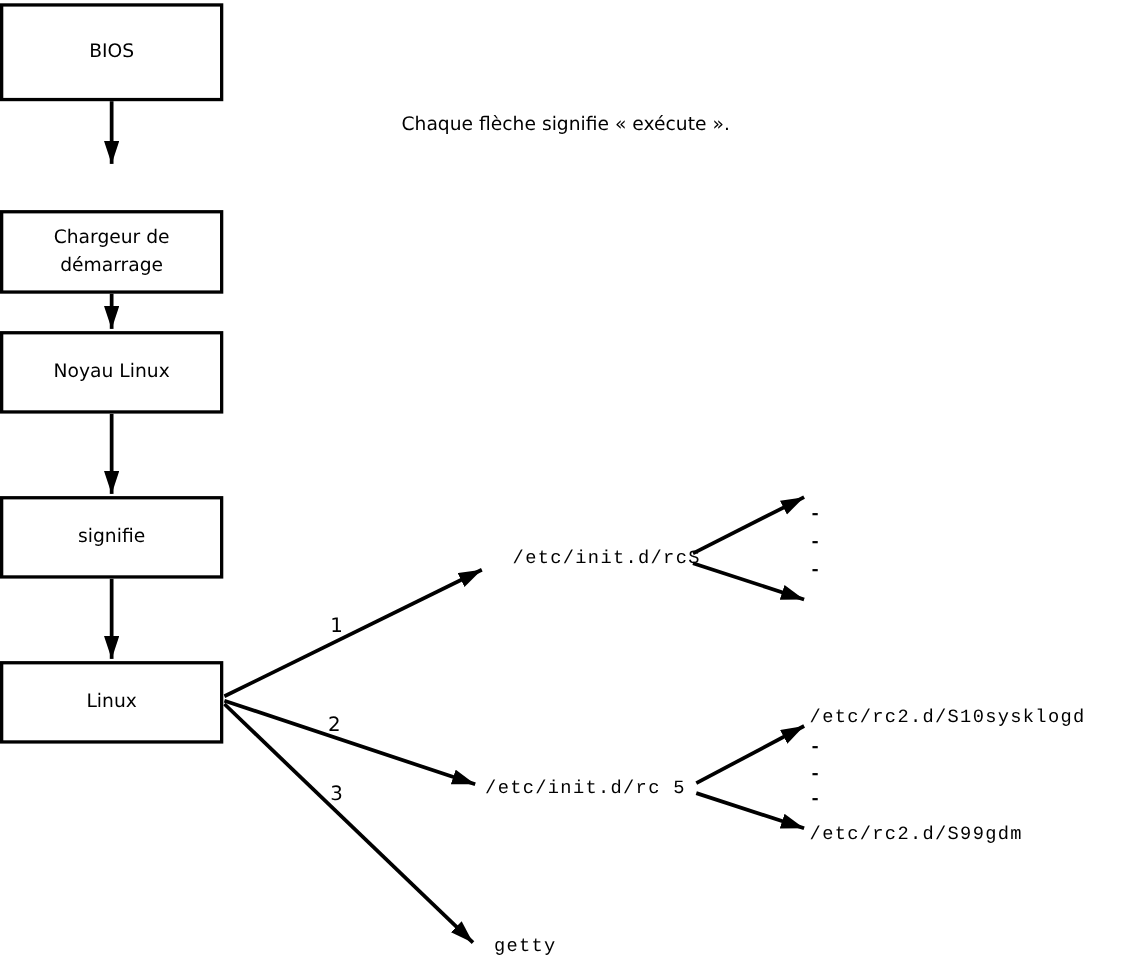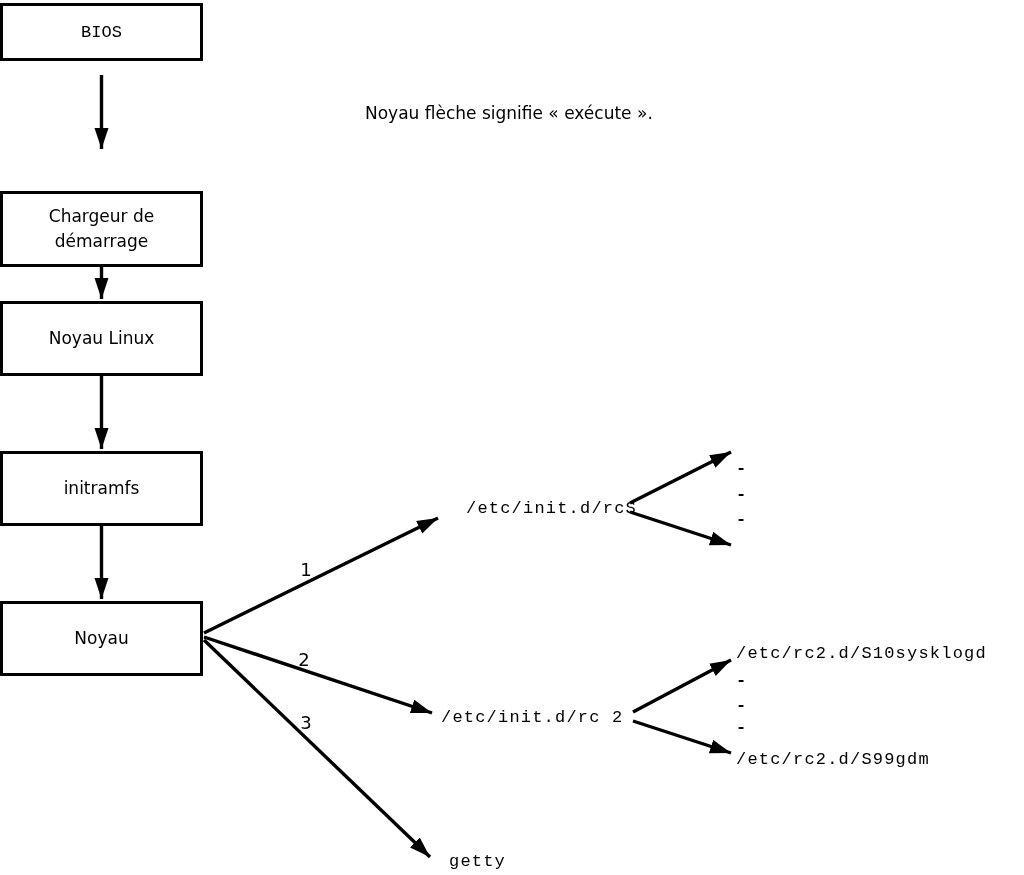--- a/index.html
+++ b/index.html
@@ -86,44 +86,44 @@
     <line x1="101.5" y1="526" x2="101.5" y2="599" marker-end="url(#arrowhead)"></line>
     <line x1="204" y1="633" x2="438" y2="518" marker-end="url(#arrowhead)"></line>
     <line x1="204" y1="637" x2="432" y2="713" marker-end="url(#arrowhead)"></line>
     <line x1="204" y1="640" x2="430" y2="857" marker-end="url(#arrowhead)"></line>
     <line x1="630" y1="503" x2="731" y2="452" marker-end="url(#arrowhead)"></line>
     <line x1="630" y1="512" x2="731" y2="545" marker-end="url(#arrowhead)"></line>
     <line x1="633" y1="712" x2="731" y2="660" marker-end="url(#arrowhead)"></line>
     <line x1="633" y1="721" x2="731" y2="753" marker-end="url(#arrowhead)"></line>
   </svg>
 
-  <div class="caption">Noyau flèche signifie « exécute ».</div>
+  <div class="caption">Chaque flèche signifie « exécute ».</div>
 
-  <div class="node-box" style="top:3px;height:58px;font-family:Liberation Mono, monospace;">
+  <div class="node-box" style="top:3px;height:89px;">
     <span class="box-label">BIOS</span>
   </div>
   <div class="node-box" style="top:151px;height:76px;margin-top:40px;">
     <span class="box-label">Chargeur de démarrage</span>
   </div>
   <div class="node-box" style="top:301px;height:75px;text-align:center;">
     <span class="box-label">Noyau Linux</span>
   </div>
   <div class="node-box" style="top:451px;height:75px;">
-    <span class="box-label">initramfs</span>
+    <span class="box-label">signifie</span>
   </div>
   <div class="node-box" style="top:601px;height:75px;">
-    <span class="box-label">Noyau</span>
+    <span class="box-label">Linux</span>
   </div>
 
   <div class="branch-number" style="left:306px;top:569px;">1</div>
   <div class="branch-number" style="left:304px;top:659px;">2</div>
   <div class="branch-number" style="left:306px;top:722px;">3</div>
 
   <div class="mono-label" style="left:446px;top:508px;margin-left:20px;">/etc/init.d/rcS</div>
-  <div class="mono-label" style="left:441px;top:717px;">/etc/init.d/rc 2</div>
+  <div class="mono-label" style="left:441px;top:717px;">/etc/init.d/rc 5</div>
   <div class="mono-label" style="left:449px;top:861px;">getty</div>
 
   <div class="mono-label dash-item" style="left:736px;top:468px;">-</div>
   <div class="mono-label dash-item" style="left:736px;top:494px;">-</div>
   <div class="mono-label dash-item" style="left:736px;top:519px;">-</div>
 
   <div class="mono-label" style="left:736px;top:653px;">/etc/rc2.d/S10sysklogd</div>
   <div class="mono-label dash-item" style="left:736px;top:680px;">-</div>
   <div class="mono-label dash-item" style="left:736px;top:705px;">-</div>
   <div class="mono-label dash-item" style="left:736px;top:727px;">-</div>

